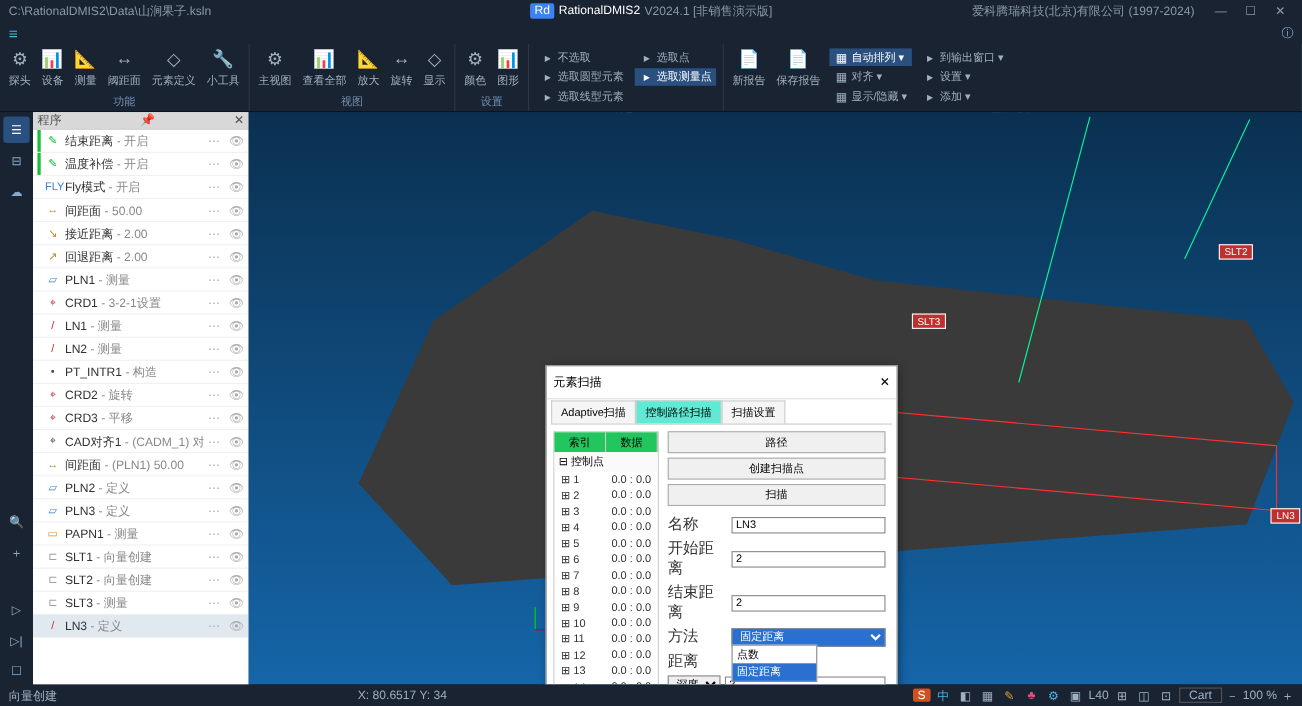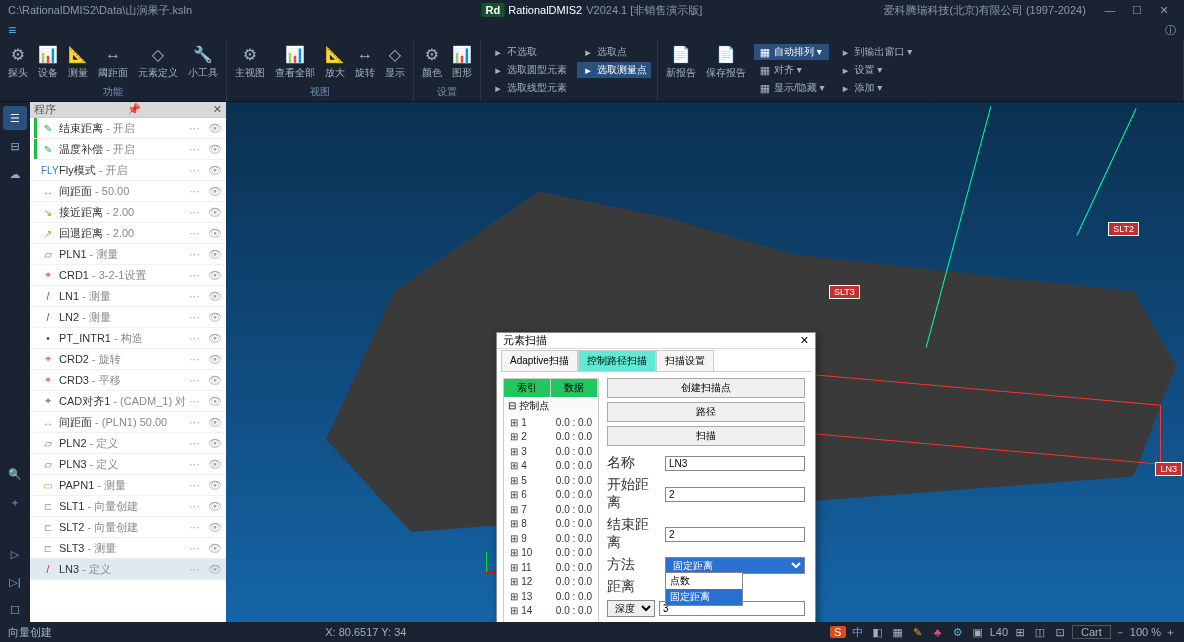--- a/index.html
+++ b/index.html
@@ -1,21 +1,21 @@
 <!DOCTYPE html>
 <html><head>
 <meta charset="utf-8">
 <style>
 * { margin: 0; padding: 0; box-sizing: border-box; font-family: "Microsoft YaHei", Arial, sans-serif; font-size: 11px; }
 html, body { width: 1184px; height: 642px; overflow: hidden; background: #1a2332; }
 .titlebar { height: 20px; background: #1a2332; color: #8899aa; display: flex; align-items: center; padding: 0 8px; position: relative; }
 .titlebar .left { flex: 0 0 auto; }
 .titlebar .center { position: absolute; left: 50%; transform: translateX(-50%); display: flex; align-items: center; gap: 4px; }
 .titlebar .right { margin-left: auto; display: flex; align-items: center; gap: 12px; }
-.titlebar .logo { background: #14532d; color: #fff; padding: 1px 4px; border-radius: 2px; font-weight: bold; }
+.titlebar .logo { background: #3b82f6; color: #fff; padding: 1px 4px; border-radius: 2px; font-weight: normal; }
 .titlebar .winbtns span { display: inline-block; width: 24px; text-align: center; cursor: pointer; }
 .menubar { height: 20px; background: #1a2332; color: #a0b0c0; display: flex; align-items: center; padding-left: 8px; gap: 2px; }
 .menubar .mitem { padding: 2px 10px; cursor: pointer; }
 .menubar .mitem.active { background: #2a5080; color: #fff; }
 .hamb { color: #4ab0e0; font-size: 14px; margin-right: 4px; }
 .ribbon { height: 62px; background: #1a2332; display: flex; border-bottom: 1px solid #0a1520; }
 .ribbon-group { border-right: 1px solid #2a3848; display: flex; flex-direction: column; }
 .rg-body { display: flex; align-items: flex-start; padding: 2px 4px; gap: 2px; flex: 1; }
 .rg-label { text-align: center; color: #7090b0; font-size: 10px; padding-bottom: 2px; }
 .rbtn { display: flex; flex-direction: column; align-items: center; color: #a0b0c0; padding: 2px 4px; cursor: pointer; min-width: 28px; }
@@ -44,21 +44,21 @@
 .viewport { flex: 1; background: linear-gradient(180deg, #0a3050 0%, #1565a8 100%); position: relative; overflow: hidden; }
 .model { position: absolute; left: 100px; top: 60px; width: 850px; height: 370px; background: #3a3a3a; clip-path: polygon(8% 35%, 25% 8%, 40% 15%, 55% 25%, 95% 35%, 100% 55%, 95% 85%, 10% 100%, 0% 75%); }
 .axis { position: absolute; left: 240px; bottom: 30px; width: 40px; height: 40px; }
 .axis .x { position: absolute; left: 20px; top: 20px; width: 20px; height: 1px; background: #d00; }
 .axis .y { position: absolute; left: 20px; top: 0; width: 1px; height: 20px; background: #0d0; }
 .axis .lx { position: absolute; left: 44px; top: 14px; color: #d00; font-size: 9px; }
 .tag { position: absolute; background: #c03030; color: #fff; padding: 1px 4px; font-size: 9px; border: 1px solid #fff; }
 .greenline { position: absolute; width: 1px; background: #00ff9d; }
 .redoutline { position: absolute; border: 1px solid #ff3030; }
 .dialog { position: absolute; left: 270px; top: 230px; width: 320px; height: 330px; background: #fff; border: 1px solid #888; box-shadow: 2px 2px 8px rgba(0,0,0,0.4); display: flex; flex-direction: column; }
-.dlg-title { height: 16px; display: flex; align-items: center; padding: 0 6px; border-bottom: 1px solid #ddd; }
+.dlg-title { height: 30px; display: flex; align-items: center; padding: 0 6px; border-bottom: 1px solid #ddd; }
 .dlg-title .x { margin-left: auto; cursor: pointer; }
 .dlg-tabs { height: 22px; display: flex; align-items: flex-end; padding: 0 4px; }
 .dlg-tabs .dtab { padding: 3px 8px; border: 1px solid #ccc; border-bottom: none; background: #f5f5f5; cursor: pointer; font-size: 10px; }
 .dlg-tabs .dtab.active { background: #5eead4; border-bottom: 1px solid #fff; margin-bottom: -1px; }
 .dlg-body { flex: 1; display: flex; border-top: 1px solid #ccc; margin: 0 4px; padding: 6px 2px; gap: 8px; overflow: hidden; }
 .dlg-table { width: 132px; border: 1px solid #ccc; display: flex; flex-direction: column; }
 .dlg-table .th { display: flex; background: #22c55e; }
 .dlg-table .th div { flex: 1; text-align: center; padding: 2px; border-right: 1px solid #ccc; font-size: 10px; }
 .dlg-table .tb { flex: 1; overflow-y: auto; }
 .dlg-table .tr { display: flex; height: 14.5px; align-items: center; }
@@ -475,22 +475,22 @@
                 <div class="c1">⊞ 13</div>
                 <div class="c2">0.0 : 0.0</div>
               </div>
               <div class="tr">
                 <div class="c1">⊞ 14</div>
                 <div class="c2">0.0 : 0.0</div>
               </div>
             </div>
         </div>
         <div class="dlg-form">
+          <button>路径</button>
           <button>创建扫描点</button>
-          <button>路径</button>
           <button>扫描</button>
           <div style="height:26px"></div>
           <div class="frow">
               <span class="flabel">名称</span>
               <input value="LN3" style="">
             </div>
           <div class="frow">
               <span class="flabel">开始距离</span>
               <input value="2" style="">
             </div>

